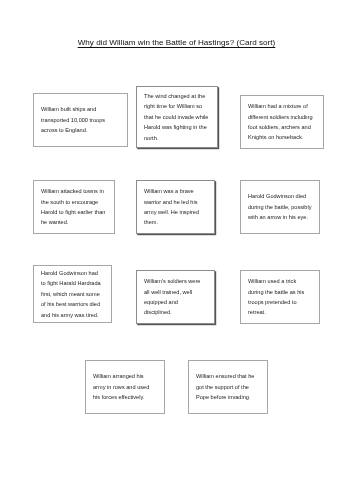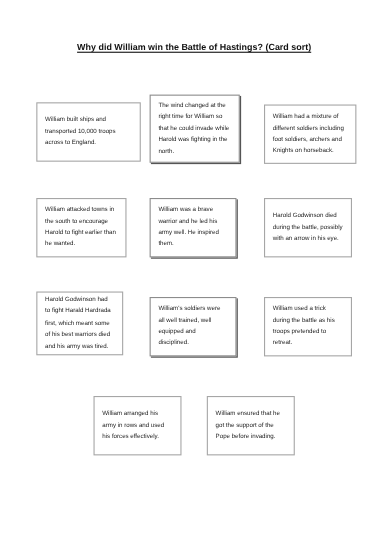--- a/index.html
+++ b/index.html
@@ -25,21 +25,21 @@
     background: #ffffff;
   }
 
   .doc-title {
     position: absolute;
     left: 0;
     right: 0;
     top: 38px;
     text-align: center;
     font-size: 8.1px;
-    font-weight: bold;
+    font-weight: normal;
     letter-spacing: 0.02px;
     color: #111111;
   }
   .doc-title span {
     text-decoration: underline;
     text-underline-offset: 1.5px;
   }
 
   .card {
     position: absolute;

